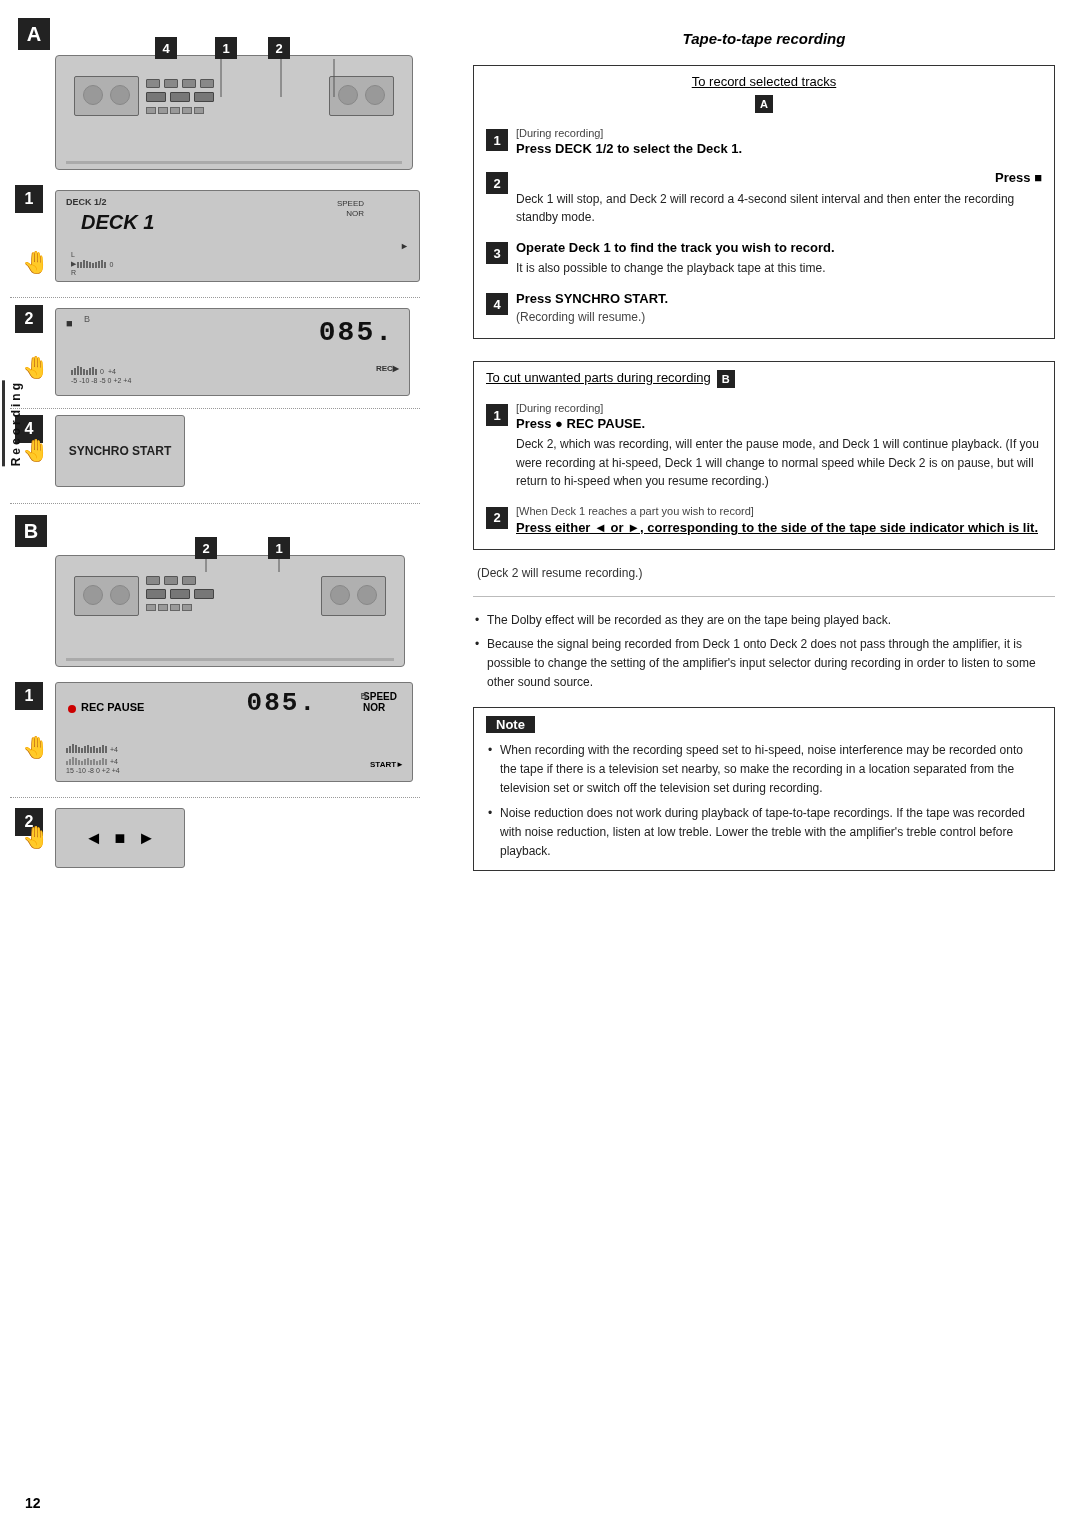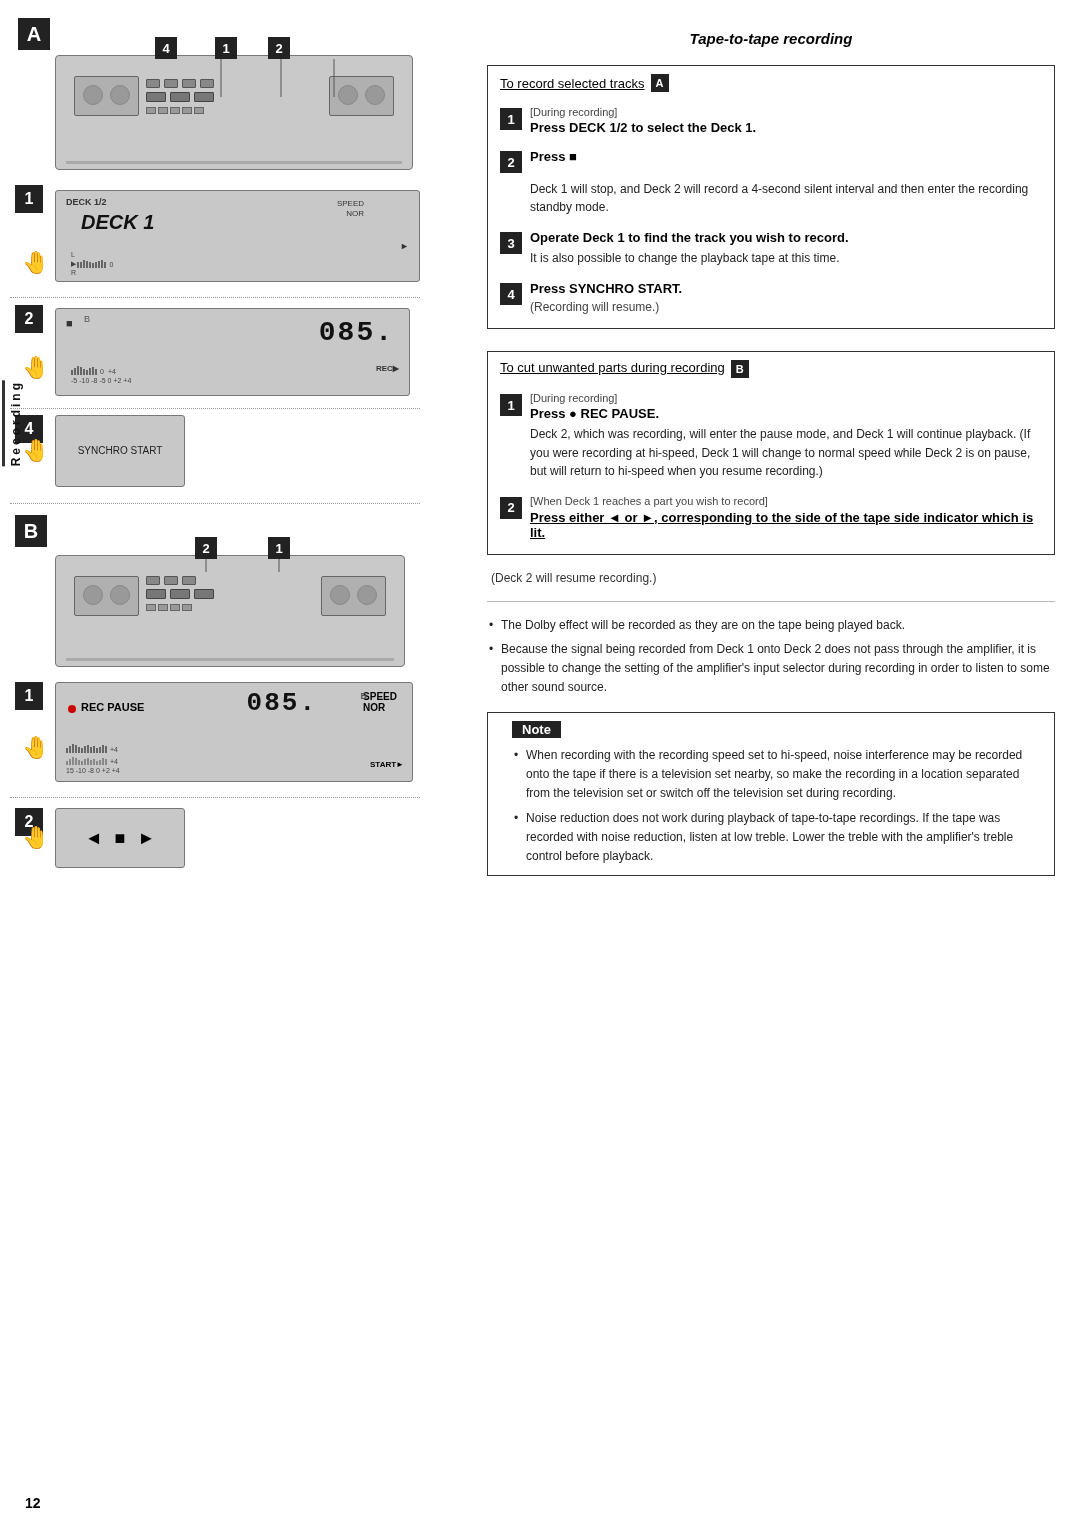--- a/index.html
+++ b/index.html
@@ -34,21 +34,21 @@
       font-size: 20px;
       font-weight: bold;
       display: flex;
       align-items: center;
       justify-content: center;
     }
 
     
     .right-col {
       position: absolute;
-      left: 462px;
+      left: 448px;
       top: 0;
       right: 0;
       padding: 30px 25px;
     }
   </style>
 </head>
 <body>
 
 <div class="left-col">
 
@@ -168,21 +168,21 @@
 
   <div style="position:absolute; top:355px; left:22px; font-size:22px; transform:scaleX(-1);">✋</div>
 
   <div style="position:absolute; top:408px; left:10px; right:10px; border-top:1px dotted #999;"></div>
 
   <div style="position:absolute; top:415px; left:15px; display:flex; align-items:flex-start; gap:8px;">
     <div style="width:28px; height:28px; background:#222; color:#fff; font-size:16px; font-weight:bold; display:flex; align-items:center; justify-content:center; flex-shrink:0;">4</div>
   </div>
 
   <div style="position:absolute; top:415px; left:55px; width:130px; height:72px; border:1.5px solid #777; border-radius:3px; background:#c8c8c8; display:flex; flex-direction:column; align-items:center; justify-content:center;">
-    <div style="font-size:10px; font-weight:normal; color:#222; text-align:center; line-height:1.4;">SYNCHRO
+    <div style="font-size:12px; font-weight:bold; color:#222; text-align:center; line-height:1.4;">SYNCHRO
 START</div>
   </div>
 
   <div style="position:absolute; top:438px; left:22px; font-size:22px; transform:scaleX(-1);">✋</div>
 
   <div style="position:absolute; top:503px; left:10px; right:10px; border-top:1px dotted #999;"></div>
 
   <div style="position:absolute; top:515px; left:15px; width:32px; height:32px; background:#222; color:#fff; font-size:20px; font-weight:bold; display:flex; align-items:center; justify-content:center;">
     <span>B</span>
   </div>
@@ -301,37 +301,37 @@
 
   <div style="position:absolute; bottom:15px; left:25px; font-size:14px; font-weight:bold;">12</div>
 
 </div>
 
 <div class="right-col">
 
   <div style="font-style:italic; font-size:15px; font-weight:bold; margin-bottom:18px; text-align:center;">Tape-to-tape recording</div>
 
   <div style="border:1px solid #333; padding:8px 12px; margin-bottom:22px;">
-    <div style="display:flex; align-items:center; gap:6px; margin-bottom:14px;">
+    <div style="display:flex; align-items:center; gap:6px; margin-bottom:14px;flex-direction:column;">
       <span style="font-size:13px; text-decoration:underline;">To record selected tracks</span>
       <span style="display:inline-block; width:18px; height:18px; background:#222; color:#fff; font-size:11px; font-weight:bold; text-align:center; line-height:18px;">A</span>
     </div>
 
     <div style="display:flex; align-items:flex-start; gap:8px; margin-bottom:14px;">
       <div style="min-width:22px; height:22px; background:#222; color:#fff; font-size:13px; font-weight:bold; display:flex; align-items:center; justify-content:center; flex-shrink:0; margin-top:2px;">1</div>
       <div>
         <div style="font-size:11px; color:#444; margin-bottom:2px;">[During recording]</div>
         <div style="font-size:13px; font-weight:bold;">Press DECK 1/2 to select the Deck 1.</div>
       </div>
     </div>
 
     <div style="display:flex; align-items:flex-start; gap:8px; margin-bottom:14px;">
       <div style="min-width:22px; height:22px; background:#222; color:#fff; font-size:13px; font-weight:bold; display:flex; align-items:center; justify-content:center; flex-shrink:0; margin-top:2px;">2</div>
       <div>
-        <div style="font-size:13px; font-weight:bold; margin-bottom:16px;">Press ■</div>
+        <div style="font-size:13px; font-weight:bold; margin-bottom:5px;text-align:right;">Press ■</div>
         <div style="font-size:12px; color:#222; line-height:1.5;">Deck 1 will stop, and Deck 2 will record a 4-second silent interval and then enter the recording standby mode.</div>
       </div>
     </div>
 
     <div style="display:flex; align-items:flex-start; gap:8px; margin-bottom:14px;">
       <div style="min-width:22px; height:22px; background:#222; color:#fff; font-size:13px; font-weight:bold; display:flex; align-items:center; justify-content:center; flex-shrink:0; margin-top:2px;">3</div>
       <div>
         <div style="font-size:13px; font-weight:bold; margin-bottom:4px;">Operate Deck 1 to find the track you wish to record.</div>
         <div style="font-size:12px; color:#222; line-height:1.5;">It is also possible to change the playback tape at this time.</div>
       </div>
@@ -379,21 +379,21 @@
     <div style="font-size:12px; color:#222; line-height:1.6; padding-left:14px; position:relative; margin-bottom:5px;">
       <span style="position:absolute; left:2px;">•</span>
       <span>The Dolby effect will be recorded as they are on the tape being played back.</span>
     </div>
     <div style="font-size:12px; color:#222; line-height:1.6; padding-left:14px; position:relative;">
       <span style="position:absolute; left:2px;">•</span>
       <span>Because the signal being recorded from Deck 1 onto Deck 2 does not pass through the amplifier, it is possible to change the setting of the amplifier's input selector during recording in order to listen to some other sound source.</span>
     </div>
   </div>
 
-  <div style="border:1.5px solid #333; padding:8px 24px; margin-top:12px;">
+  <div style="border:1.5px solid #333; padding:8px 12px; margin-top:12px;">
     <div style="font-size:13px; font-weight:bold; margin-bottom:8px; background:#222; color:#fff; display:inline-block; padding:1px 10px;">Note</div>
     <div style="font-size:12px; color:#222; line-height:1.6; padding-left:14px; position:relative; margin-bottom:6px;">
       <span style="position:absolute; left:2px;">•</span>
       <span>When recording with the recording speed set to hi-speed, noise interference may be recorded onto the tape if there is a television set nearby, so make the recording in a location separated from the television set or switch off the television set during recording.</span>
     </div>
     <div style="font-size:12px; color:#222; line-height:1.6; padding-left:14px; position:relative;">
       <span style="position:absolute; left:2px;">•</span>
       <span>Noise reduction does not work during playback of tape-to-tape recordings. If the tape was recorded with noise reduction, listen at low treble. Lower the treble with the amplifier's treble control before playback.</span>
     </div>
   </div>

